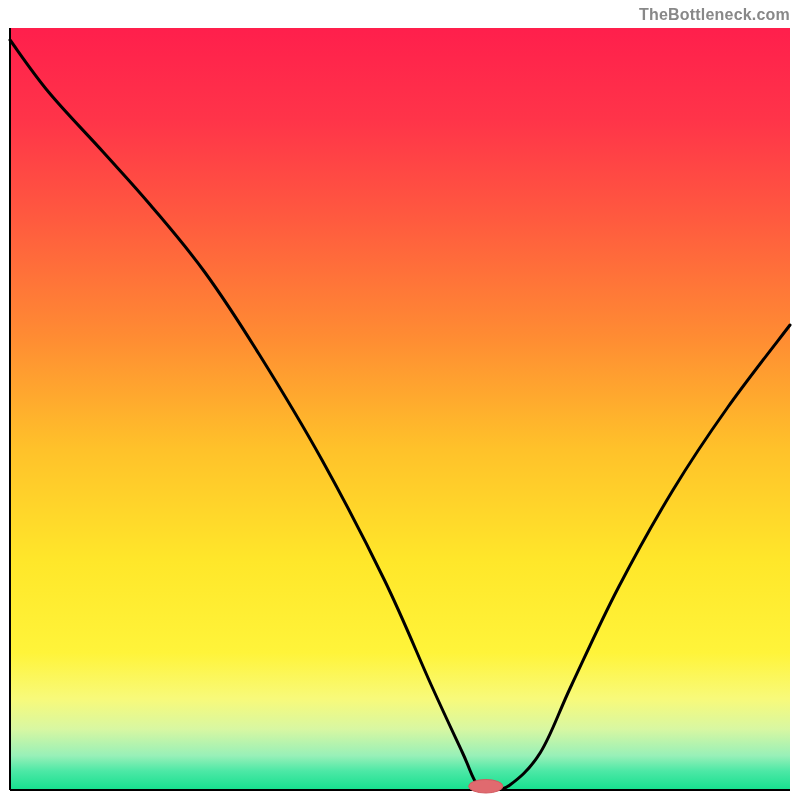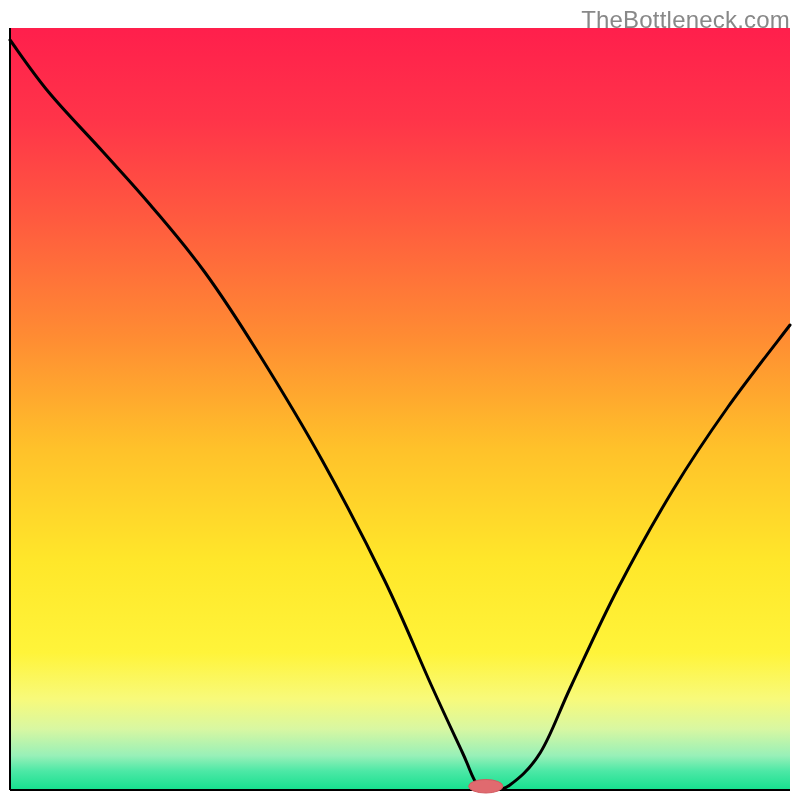--- a/index.html
+++ b/index.html
@@ -14,22 +14,22 @@
   .stage {
     position: relative;
     width: 800px;
     height: 800px;
   }
   .watermark {
     position: absolute;
     top: 6px;
     right: 10px;
     color: #888888;
-    font-size: 24px;
-    font-weight: 400;
+    font-size: 16px;
+    font-weight: 700;
     letter-spacing: 0.2px;
     z-index: 50;
   }
   svg.plot {
     position: absolute;
     left: 0;
     top: 0;
     width: 800px;
     height: 800px;
     z-index: 10;

